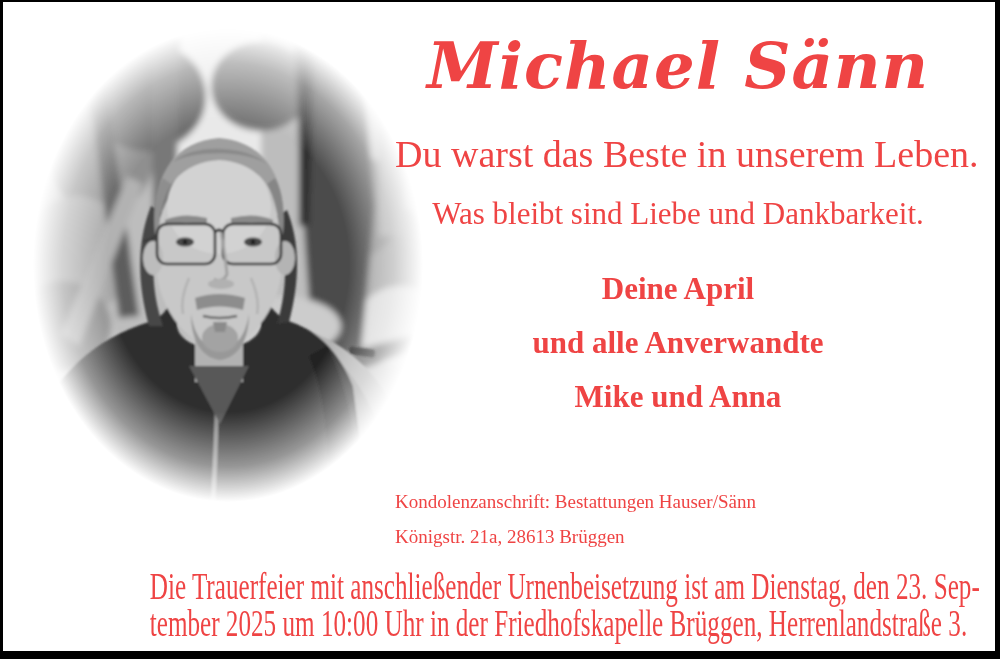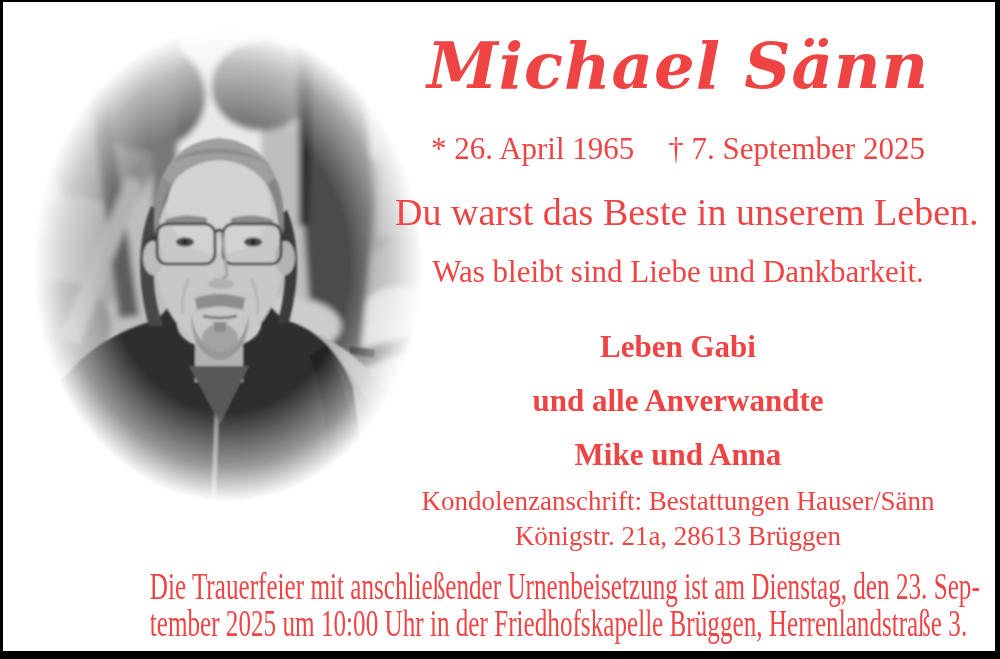--- a/index.html
+++ b/index.html
@@ -23,21 +23,21 @@
     font-size:64px;line-height:92px;margin-top:2px;
     letter-spacing:1px;white-space:nowrap;
   }
   .dates{margin-top:16px;font-size:31px;line-height:42px;white-space:nowrap;}
   .dates .gap{display:inline-block;width:34px;}
   .verse1{margin-top:22px;font-size:38px;line-height:40px;white-space:nowrap;}
   .verse2{margin-top:20px;font-size:31px;line-height:40px;white-space:nowrap;}
   .mourners{margin-top:28px;font-weight:bold;font-size:31px;line-height:54px;}
   .condolence{
     position:absolute;left:392px;top:482px;width:566px;
-    text-align:center;font-size:27px;line-height:35px;
+    font-size:19px;line-height:35px;
   }
   .condolence div{white-space:nowrap;}
   .funeral{
     position:absolute;left:0;top:566px;width:917px;
     text-align:center;font-size:37px;line-height:37px;
   }
   .funeral .line{
     white-space:nowrap;
     transform:scaleX(0.68);
     transform-origin:50% 50%;
@@ -131,27 +131,24 @@
           <path d="M160,288 C160,316 172,332 189,334 C206,332 218,316 218,288 C214,312 204,322 189,323 C174,322 164,312 160,288 Z" fill="#989898"></path>
           <ellipse cx="189" cy="312" rx="18" ry="14" fill="#a3a3a3"></ellipse>
           <path d="M182,296 L196,296 L194,306 L184,306 Z" fill="#8b8b8b"></path>
         </g>
       </g>
     </svg>
   </div>
 
   <div class="col">
     <div class="title">Michael Sänn</div>
-    <div class="dates">
-      <span>* 26. April 1965</span><span class="gap"></span><span>† 7. September 2025</span>
-    </div>
     <div class="verse1">Du warst das Beste in unserem Leben.</div>
     <div class="verse2">Was bleibt sind Liebe und Dankbarkeit.</div>
     <div class="mourners">
-      <div>Leben Gabi</div>
+      <div>Deine April</div>
       <div>und alle Anverwandte</div>
       <div>Mike und Anna</div>
     </div>
   </div>
 
   <div class="condolence">
     <div>Kondolenzanschrift: Bestattungen Hauser/Sänn</div>
     <div>Königstr. 21a, 28613 Brüggen</div>
   </div>
 

